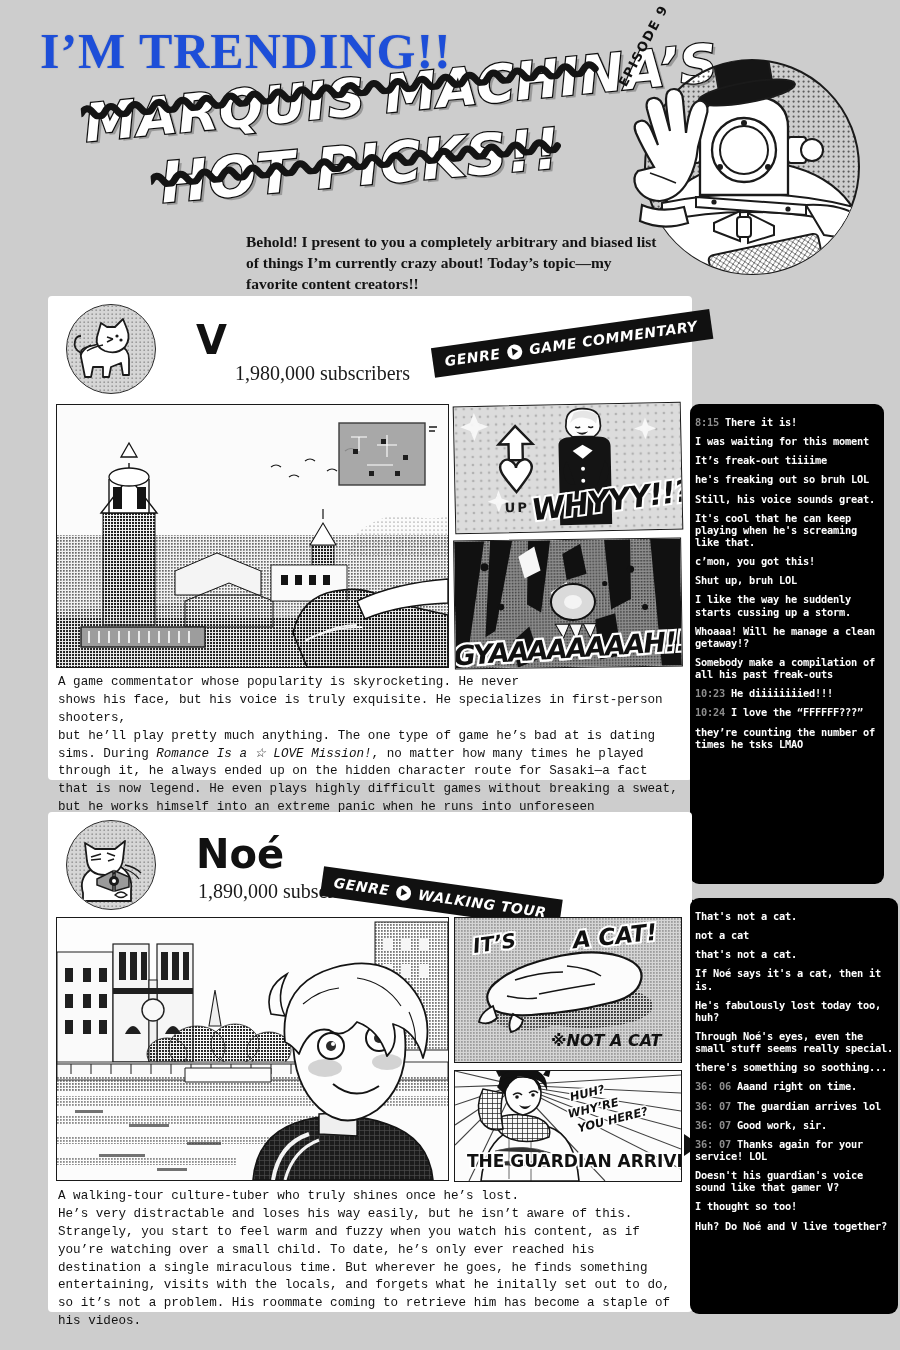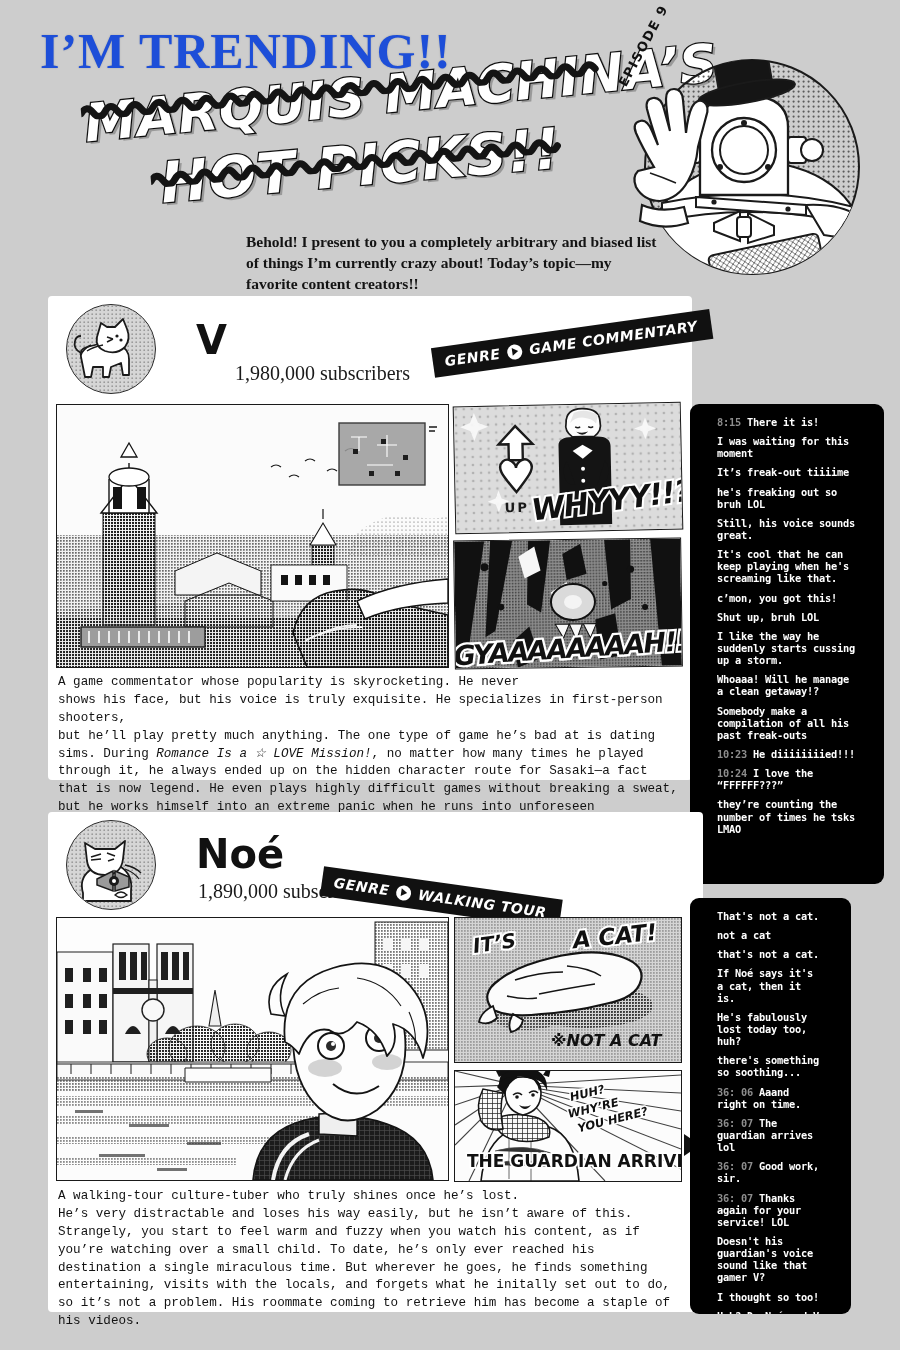--- a/index.html
+++ b/index.html
@@ -62,21 +62,21 @@
     color:#141414;
     margin-left:24px;
   }
 
   
   .card{
     position:absolute;background:#ffffff;
     border-radius:4px;
   }
   #card-v{left:48px;top:296px;width:644px;height:484px;}
-  #card-noe{left:48px;top:812px;width:644px;height:500px;padding-left:11px;}
+  #card-noe{left:48px;top:812px;width:644px;height:500px;}
 
   .creator-head{position:absolute;left:0;top:0;width:100%;height:100px;}
   .avatar{
     position:absolute;left:18px;top:8px;width:88px;height:88px;
     border-radius:50%;
     background:#d6d6d6;
     border:1.5px solid #2a2a2a;
     overflow:hidden;
   }
   .avatar svg{display:block;}
@@ -122,24 +122,24 @@
     font-family:Liberation Mono, monospace;
     font-size:12.6px;line-height:1.42;color:#121212;
     text-align:left;
   }
   .desc .ital{font-style:italic;}
   .desc .big{font-size:15.5px;}
 
   
   .feed{
     position:absolute;background:#000;border-radius:9px;
-    padding:12px 27px;box-sizing:border-box;overflow:hidden;
+    padding:12px 5px;box-sizing:border-box;overflow:hidden;
   }
   #feed-v{left:690px;top:404px;width:194px;height:480px;}
-  #feed-noe{left:690px;top:898px;width:161px;height:416px;}
+  #feed-noe{left:690px;top:898px;width:208px;height:416px;}
   .cmt{
     font-family:"DejaVu Sans Mono",monospace;
     font-weight:bold;
     font-size:10.3px;line-height:1.18;
     color:#ffffff;
     margin-bottom:7px;
     letter-spacing:-0.2px;
   }
   .cmt .ts{color:#8d8d8d;}
 
@@ -765,20 +765,21 @@
     <div class="desc" style="left:10px;top:376px;width:624px;">A walking-tour culture-tuber who truly shines once he’s lost.<br>He’s very distractable and loses his way easily, but he isn’t aware of this. Strangely, you start to feel warm and fuzzy when you watch his content, as if you’re watching over a small child. To date, he’s only ever reached his destination a single miraculous time. But wherever he goes, he finds something entertaining, visits with the locals, and forgets what he initally set out to do, so it’s not a problem. His roommate coming to retrieve him has become a staple of his videos.</div>
   </div>
 
   <div class="feed" id="feed-noe">
     <div>
         <div class="cmt"><span>That's not a cat.</span></div>
         <div class="cmt"><span>not a cat</span></div>
         <div class="cmt"><span>that's not a cat.</span></div>
         <div class="cmt"><span>If Noé says it's a cat, then it is.</span></div>
         <div class="cmt"><span>He's fabulously lost today too, huh?</span></div>
+        <div class="cmt"><span>Through Noé's eyes, even the small stuff seems really special.</span></div>
         <div class="cmt"><span>there's something so soothing...</span></div>
         <div class="cmt"><span class="ts">36: 06 </span><span>Aaand right on time.</span></div>
         <div class="cmt"><span class="ts">36: 07 </span><span>The guardian arrives lol</span></div>
         <div class="cmt"><span class="ts">36: 07 </span><span>Good work, sir.</span></div>
         <div class="cmt"><span class="ts">36: 07 </span><span>Thanks again for your service! LOL</span></div>
         <div class="cmt"><span>Doesn't his guardian's voice sound like that gamer V?</span></div>
         <div class="cmt"><span>I thought so too!</span></div>
         <div class="cmt"><span>Huh? Do Noé and V live together?</span></div>
       </div>
   </div>

